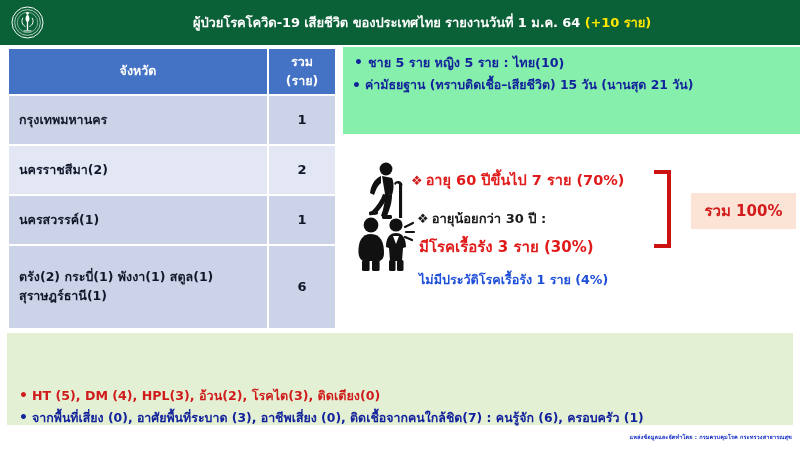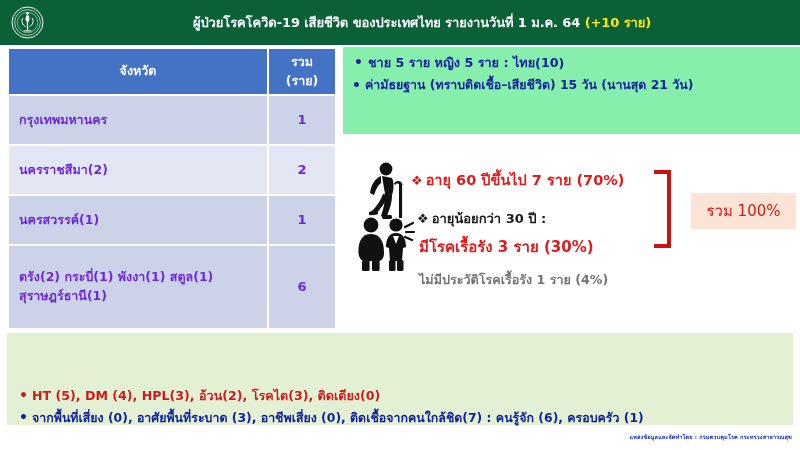--- a/index.html
+++ b/index.html
@@ -59,21 +59,21 @@
     font-size: 12.5px;
     font-weight: bold;
     text-align: center;
     vertical-align: middle;
     line-height: 1.45;
     height: 45px;
   }
   table.prov td {
     font-size: 12.5px;
     font-weight: bold;
-    color: #6d28d9;
+    color: #0f172a;
     vertical-align: middle;
     line-height: 1.5;
     margin-left: 38px;
   }
   table.prov td.name {
     background: #ccd3e8;
     padding-left: 10px;
     text-align: left;
   }
   table.prov td.cnt {
@@ -137,21 +137,21 @@
   #l2 {
     left: 74px; top: 68px;
     font-size: 13px; color: #1a1a1a;
   }
   #l3 {
     left: 76px; top: 95px;
     font-size: 15px; color: #e01b1b;
   }
   #l4 {
     left: 76px; top: 130px;
-    font-size: 12.6px; color: #737373;
+    font-size: 12.6px; color: #1d4ed8;
   }
   .diamond {
     color: #d21b1b;
     font-size: 13px;
     margin-right: 3px;
   }
   .diamond.dk { color: #1a1a1a; }
 
   #bracket {
     position: absolute;
@@ -161,21 +161,21 @@
     border-left: none;
   }
   #total-badge {
     position: absolute;
     left: 348px; top: 53px;
     width: 105px; height: 36px;
     background: #fbe3d6;
     display: flex; align-items: center; justify-content: center;
     color: #d31b1b;
     font-size: 15px;
-    font-weight: normal;
+    font-weight: bold;
   }
 
   
   #risk-box {
     position: absolute; left: 7px; top: 333px;
     width: 786px; height: 92px;
     background: #e3f0d3;
     padding: 6px 8px 4px 10px;
   }
   #risk-title {

